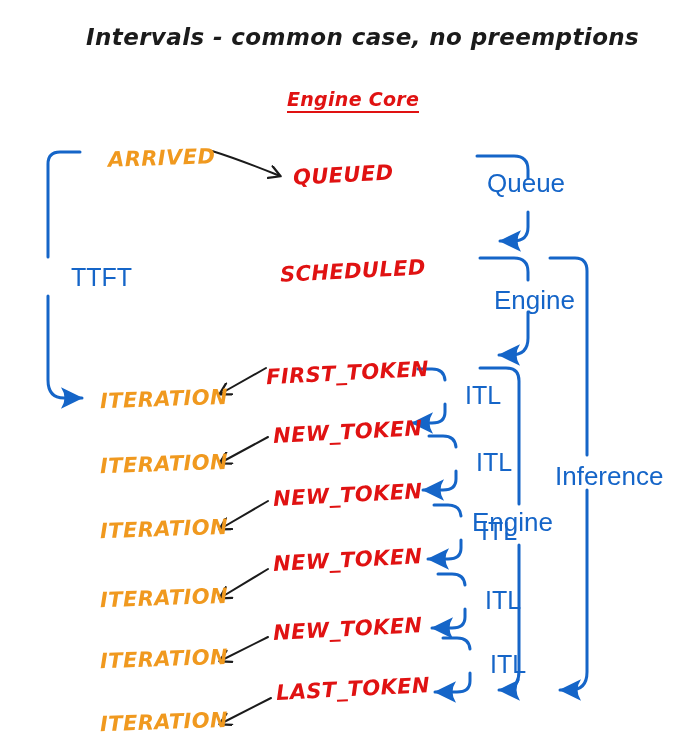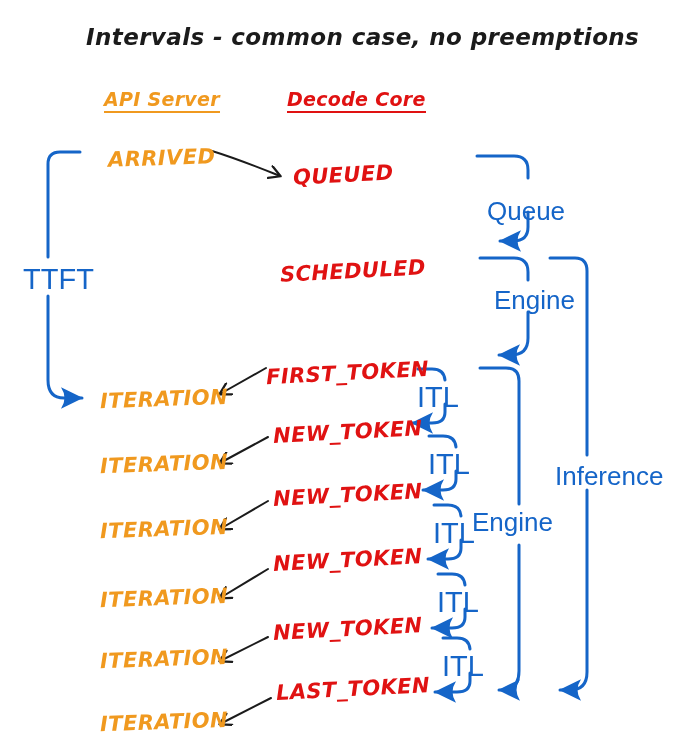--- a/index.html
+++ b/index.html
@@ -32,21 +32,21 @@
     letter-spacing:.4px;
   }
   .ev.orange{color:var(--orange);transform:rotate(-2deg);}
   .ev.red{color:var(--red);transform:rotate(-3deg);}
   .colhead.orange{color:var(--orange);}
   .colhead.red{color:var(--red);}
   .blue-label{
     font:400 26px "Liberation Sans","DejaVu Sans",sans-serif;
     color:var(--blue);
   }
-  .blue-label.small{font-size:29px;}
+  .blue-label.small{font-size:25px;margin-left:48px;}
   .bpath{stroke:var(--blue);stroke-width:3;fill:none;stroke-linecap:round;stroke-linejoin:round;}
   .kpath{stroke:var(--black);stroke-width:2;fill:none;stroke-linecap:round;}
   .mblue{fill:var(--blue);stroke:none;}
   .mblack{fill:none;stroke:var(--black);stroke-width:1.6;stroke-linecap:round;stroke-linejoin:round;}
 </style>
 </head>
 <body>
 
 <div class="canvas">
 
@@ -80,42 +80,41 @@
 
     <path class="bpath" marker-end="url(#mBlue)" d="M 418,369 L 432,369 Q 444,369 445,380 M 445,404 L 445,412 Q 445,423 432,423 L 412,423"></path>
     <path class="bpath" marker-end="url(#mBlue)" d="M 429,436 L 443,436 Q 455,436 456,447 M 456,471 L 456,479 Q 456,490 443,490 L 423,490"></path>
     <path class="bpath" marker-end="url(#mBlue)" d="M 434,505 L 448,505 Q 460,505 461,516 M 461,540 L 461,548 Q 461,559 448,559 L 428,559"></path>
     <path class="bpath" marker-end="url(#mBlue)" d="M 438,574 L 452,574 Q 464,574 465,585 M 465,609 L 465,617 Q 465,628 452,628 L 432,628"></path>
     <path class="bpath" marker-end="url(#mBlue)" d="M 443,638 L 457,638 Q 469,638 470,649 M 470,673 L 470,681 Q 470,692 457,692 L 435,692"></path>
   </svg>
 
   <div class="lbl title" style="left:86px;top:24px;">Intervals - common case, no preemptions</div>
 
-  <div class="lbl colhead orange" style="left:104px;top:88px;">API Server</div>
-  <div class="lbl colhead red" style="left:287px;top:88px;">Decode Core</div>
+  <div class="lbl colhead red" style="left:287px;top:88px;">Engine Core</div>
 
   <div class="lbl ev orange" style="left:108px;top:146px;">ARRIVED</div>
   <div class="lbl ev orange" style="left:100px;top:387px;">ITERATION</div>
   <div class="lbl ev orange" style="left:100px;top:452px;">ITERATION</div>
   <div class="lbl ev orange" style="left:100px;top:517px;">ITERATION</div>
   <div class="lbl ev orange" style="left:100px;top:586px;">ITERATION</div>
   <div class="lbl ev orange" style="left:100px;top:647px;">ITERATION</div>
   <div class="lbl ev orange" style="left:100px;top:710px;">ITERATION</div>
 
   <div class="lbl ev red" style="left:293px;top:163px;">QUEUED</div>
   <div class="lbl ev red" style="left:280px;top:259px;">SCHEDULED</div>
   <div class="lbl ev red" style="left:266px;top:361px;">FIRST_TOKEN</div>
   <div class="lbl ev red" style="left:273px;top:420px;">NEW_TOKEN</div>
   <div class="lbl ev red" style="left:273px;top:483px;">NEW_TOKEN</div>
   <div class="lbl ev red" style="left:273px;top:548px;">NEW_TOKEN</div>
   <div class="lbl ev red" style="left:273px;top:617px;">NEW_TOKEN</div>
   <div class="lbl ev red" style="left:276px;top:677px;">LAST_TOKEN</div>
 
   <div class="lbl blue-label small" style="left:23px;top:263px;">TTFT</div>
-  <div class="lbl blue-label" style="left:487px;top:196px;">Queue</div>
+  <div class="lbl blue-label" style="left:487px;top:168px;">Queue</div>
   <div class="lbl blue-label" style="left:494px;top:285px;">Engine</div>
   <div class="lbl blue-label" style="left:531px;top:461px;margin-left:24px;">Inference</div>
   <div class="lbl blue-label" style="left:472px;top:507px;">Engine</div>
   <div class="lbl blue-label small" style="left:417px;top:381px;">ITL</div>
   <div class="lbl blue-label small" style="left:428px;top:448px;">ITL</div>
   <div class="lbl blue-label small" style="left:433px;top:517px;">ITL</div>
   <div class="lbl blue-label small" style="left:437px;top:586px;">ITL</div>
   <div class="lbl blue-label small" style="left:442px;top:650px;">ITL</div>
 
 </div>

